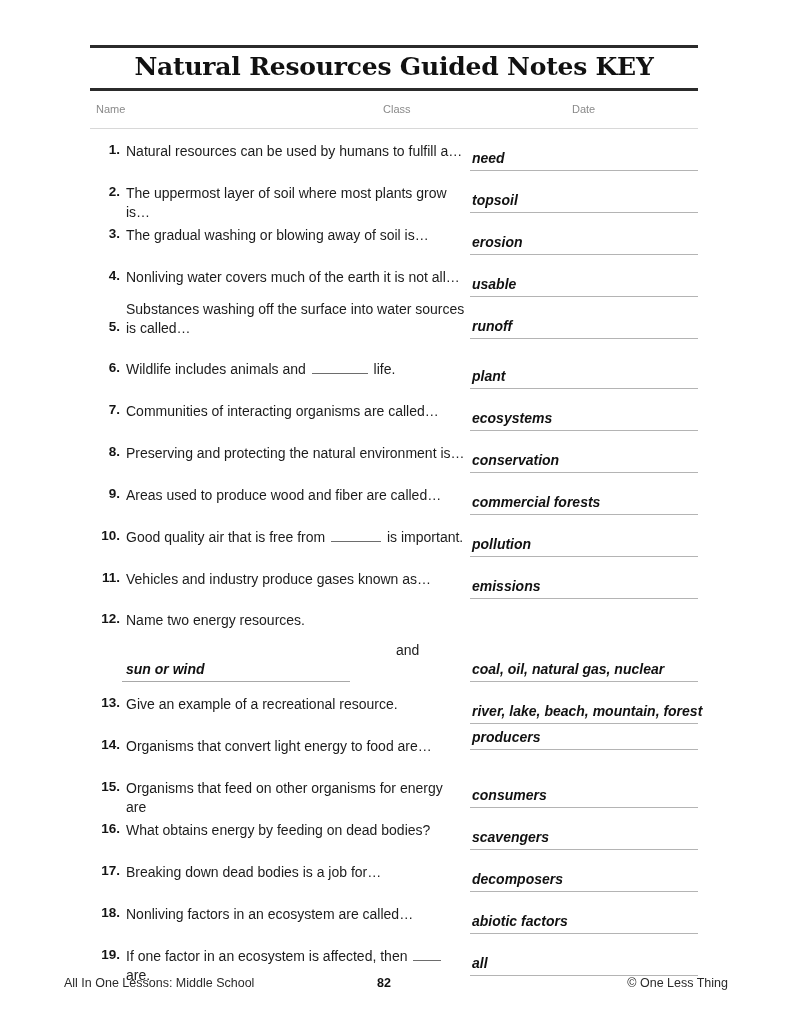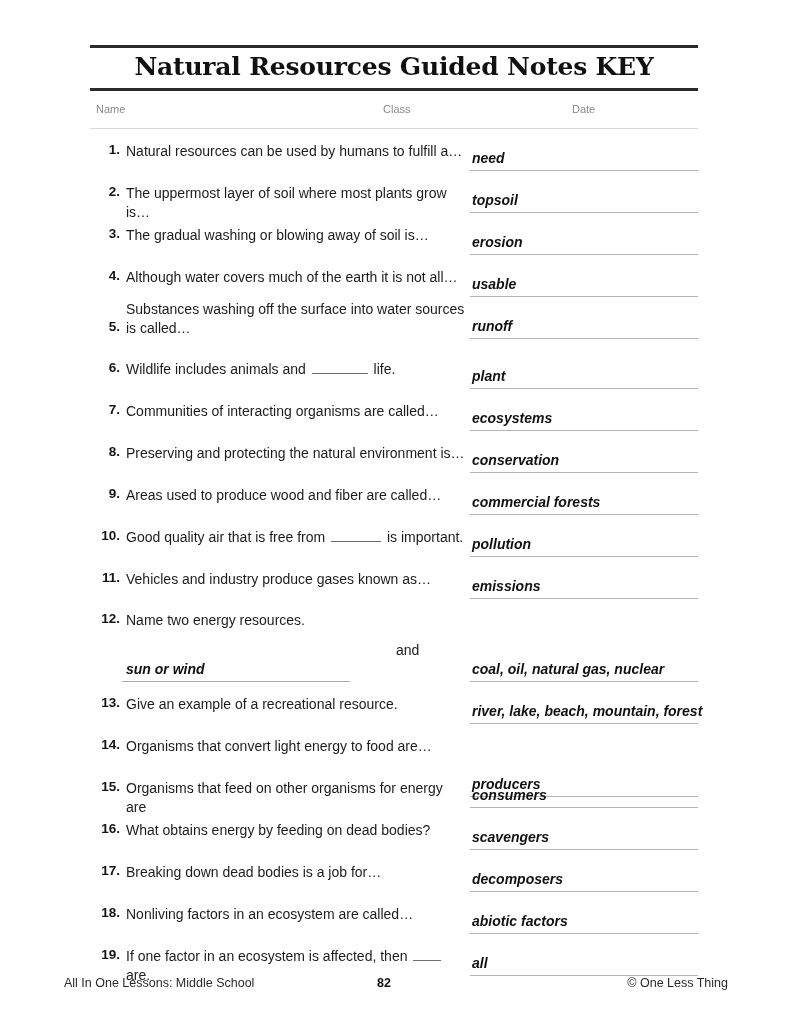--- a/index.html
+++ b/index.html
@@ -225,21 +225,21 @@
       <div class="qrow" style="top: 0px;">
         <div class="qnum" style="top: 226px;">3.</div>
         <div class="qtext" style="top: 226px;">The gradual washing or blowing away of soil is…</div>
         <div class="ansline" style="top: 227px; height: 28px;">
           <span class="ans-text">erosion</span>
           <div class="ans-rule"></div>
         </div>
       </div>
       <div class="qrow" style="top: 0px;">
         <div class="qnum" style="top: 268px;">4.</div>
-        <div class="qtext" style="top: 268px;">Although water covers much of the earth it is not all…</div>
+        <div class="qtext" style="top: 268px;">Nonliving water covers much of the earth it is not all…</div>
         <div class="ansline" style="top: 269px; height: 28px;">
           <span class="ans-text">usable</span>
           <div class="ans-rule"></div>
         </div>
       </div>
       <div class="qrow" style="top: 0px;">
         <div class="qnum" style="top: 319px;">5.</div>
         <div class="qtext" style="top: 300px;">Substances washing off the surface into water sources is called…</div>
         <div class="ansline" style="top: 311px; height: 28px;">
           <span class="ans-text">runoff</span>
@@ -311,21 +311,21 @@
         <div class="qnum" style="top: 695px;">13.</div>
         <div class="qtext" style="top: 695px;">Give an example of a recreational resource.</div>
         <div class="ansline" style="top: 696px; height: 28px;">
           <span class="ans-text">river, lake, beach, mountain, forest</span>
           <div class="ans-rule"></div>
         </div>
       </div>
       <div class="qrow" style="top: 0px;">
         <div class="qnum" style="top: 737px;">14.</div>
         <div class="qtext" style="top: 737px;">Organisms that convert light energy to food are…</div>
-        <div class="ansline" style="top: 769px; height: 28px;">
+        <div class="ansline" style="top: 722px; height: 28px;">
           <span class="ans-text">producers</span>
           <div class="ans-rule"></div>
         </div>
       </div>
       <div class="qrow" style="top: 0px;">
         <div class="qnum" style="top: 779px;">15.</div>
         <div class="qtext" style="top: 779px;">Organisms that feed on other organisms for energy are</div>
         <div class="ansline" style="top: 780px; height: 28px;">
           <span class="ans-text">consumers</span>
           <div class="ans-rule"></div>

